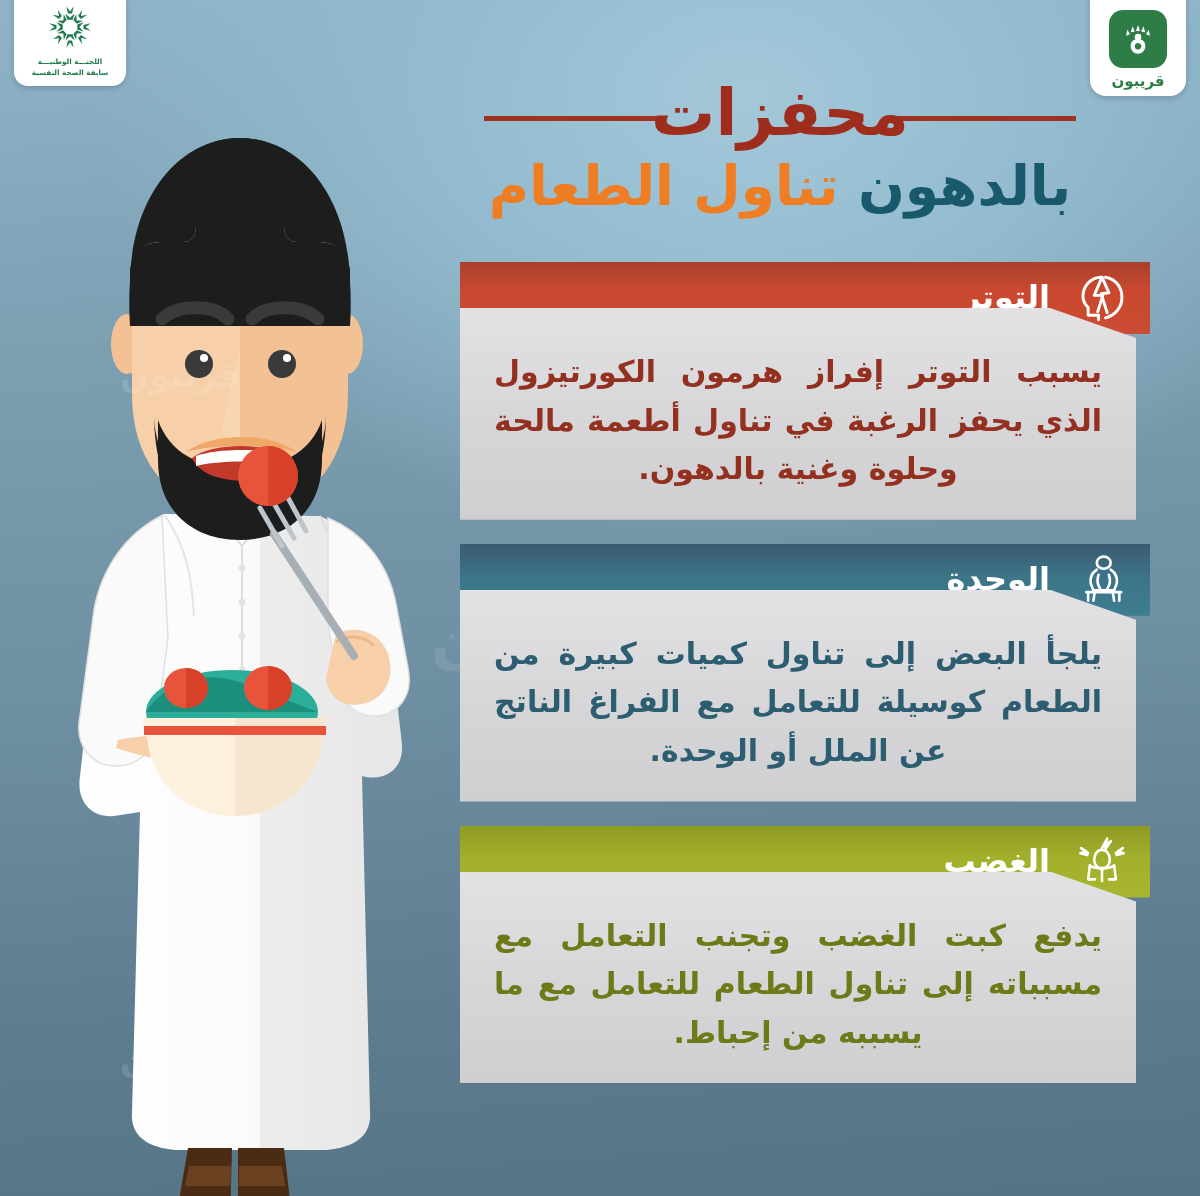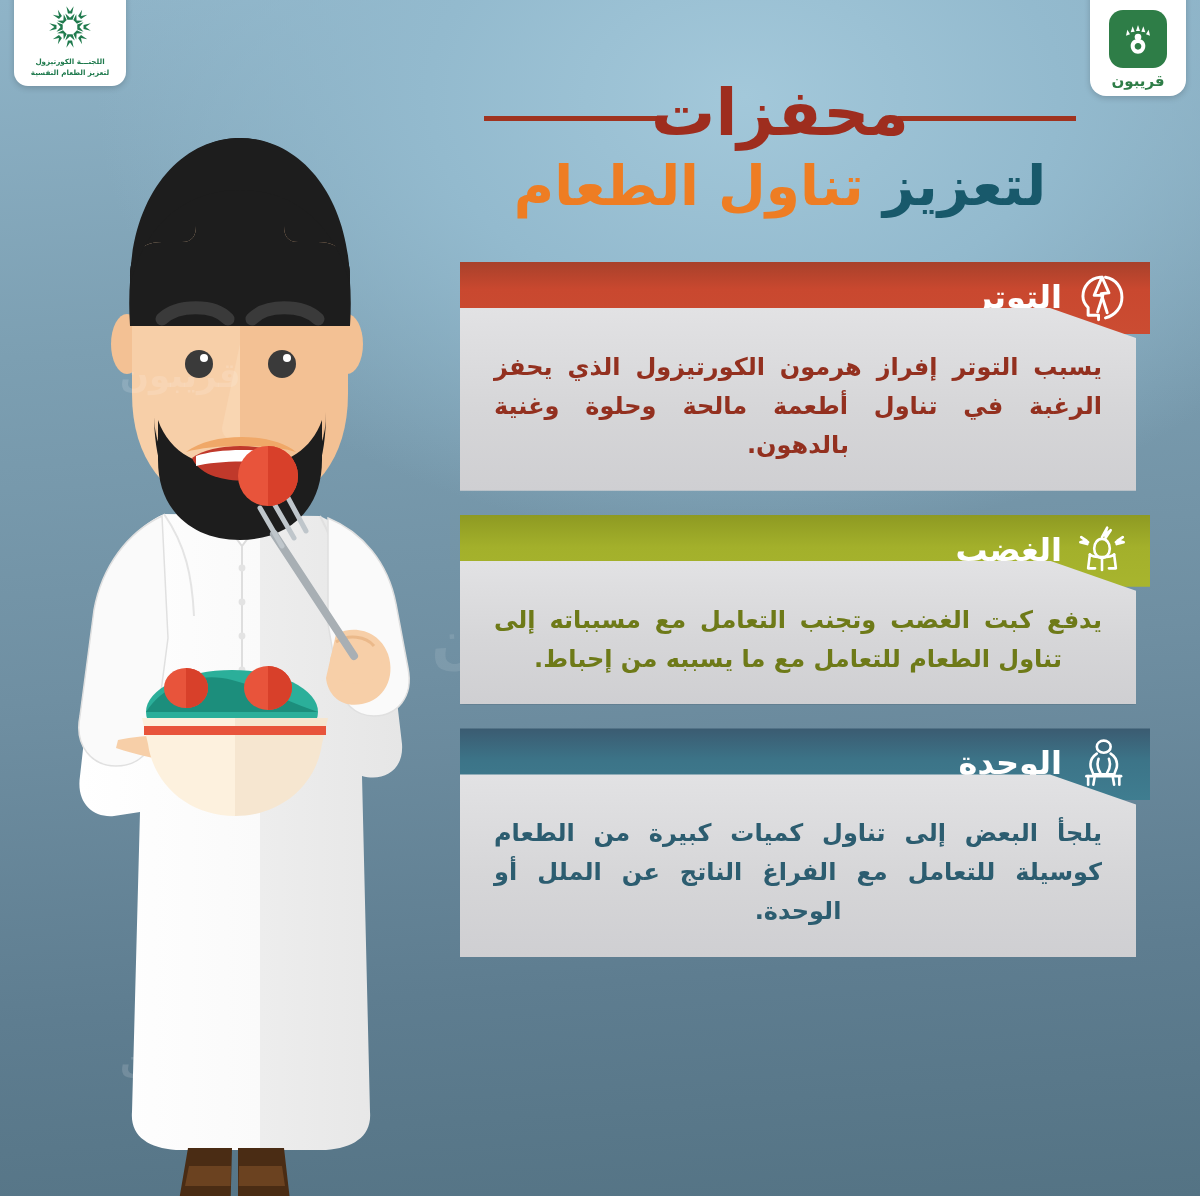--- a/index.html
+++ b/index.html
@@ -69,37 +69,37 @@
   #wm-1{ left:120px; top:355px; font-size:34px; }
   #wm-2{ left:120px; top:1040px; font-size:34px; }
   #wm-3{ left:430px; top:600px; font-size:60px; color:rgba(255,255,255,.10); transform:rotate(-4deg); }
 
   
   #cards{ position:absolute; right:50px; top:262px; width:690px; z-index:25; direction:rtl; }
   .card{ position:relative; margin-bottom:24px; }
   .card-header{
     position:relative; height:72px; width:100%;
     display:flex; align-items:center; justify-content:flex-start;
-    padding-right:22px; gap:14px;
+    padding-right:22px; gap:26px;
     clip-path: polygon(0 0, 100% 0, 100% 100%, 0 100%);
   }
   .card-header .hdr-title{
     color:#fff; font-size:32px; font-weight:bold; line-height:1; margin-bottom:2px;
   }
   .card-header .hdr-icon{ width:52px; height:52px; flex:0 0 52px; display:block; }
   .card-body{
     position:relative; margin-top:-26px; margin-right:14px; width:calc(100% - 14px);
     background:linear-gradient(180deg,#E2E2E4 0%,#D6D6D8 55%,#CFCFD2 100%);
     box-shadow:0 3px 6px rgba(0,0,0,.22);
     padding:40px 34px 26px 34px;
     clip-path: polygon(0 0, calc(100% - 86px) 0, 100% 30px, 100% 100%, 0 100%);
     z-index:2;
   }
   .card-body p{
-    font-size:24px; font-weight:bold; line-height:1.62; text-align:justify;
+    font-size:30px; font-weight:bold; line-height:1.62; text-align:justify;
     text-align-last:center; direction:rtl;
   }
   .card-1 .card-header{ background:linear-gradient(180deg,#A8412B 0%,#C9482F 38%,#CB4C32 100%); }
   .card-1 .card-body p{ color:#93301F; }
   .card-2 .card-header{ background:linear-gradient(180deg,#3B5B71 0%,#3C7488 45%,#3F7D90 100%); }
   .card-2 .card-body p{ color:#2C5D70; }
   .card-3 .card-header{ background:linear-gradient(180deg,#8E9A22 0%,#A3B02B 45%,#A8B52E 100%); }
   .card-3 .card-body p{ color:#6E7A18; }
   .card-4 .card-header{ background:linear-gradient(180deg,#D96614 0%,#EC7B21 45%,#EE8026 100%); }
   .card-4 .card-body p{ color:#C4611A; }
@@ -212,21 +212,21 @@
   <div class="wm" id="wm-2">قريبون</div>
   <div class="wm" id="wm-3">قريبون</div>
 
   <div id="title-block">
     <div class="title-row1">
       <span class="rule r-left"></span>
       <span class="rule r-right"></span>
       <span class="word">محفزات</span>
     </div>
     <div class="title-row2">
-      <span class="t-teal">لتعزيز</span>
+      <span class="t-teal">بالدهون</span>
       <span class="t-orange">تناول الطعام</span>
     </div>
   </div>
 
   <div class="logo-badge" id="logo-left">
     <svg class="rosette" viewBox="0 0 100 100">
       <g fill="#1F7A4D">
         <g transform="translate(50,50)">
           <g>
               <path d="M-7,-40 l7,10 l7,-10 l-3,14 l-8,0 Z"></path>
@@ -256,22 +256,22 @@
               <path d="M-7,-40 l7,10 l7,-10 l-3,14 l-8,0 Z"></path>
               <path d="M-9,-26 l9,8 l9,-8 l-4,12 l-10,0 Z"></path>
             </g>
           <g transform="rotate(315)">
               <path d="M-7,-40 l7,10 l7,-10 l-3,14 l-8,0 Z"></path>
               <path d="M-9,-26 l9,8 l9,-8 l-4,12 l-10,0 Z"></path>
             </g>
         </g>
       </g>
     </svg>
-    <div class="ln">اللجنـــة الكورتيزول</div>
-    <div class="ln">لتعزيز الطعام النفسية</div>
+    <div class="ln">اللجنـــة الوطنيـــة</div>
+    <div class="ln">سابقة الصحة النفسية</div>
   </div>
 
   <div class="logo-badge" id="logo-right">
     <div class="sq">
       <svg width="40" height="40" viewBox="0 0 60 60">
         <g fill="#fff">
           <path d="M30 30 C 24 30, 19 34, 19 40 C 19 47, 24 52, 30 52 C 36 52, 41 47, 41 40 C 41 34, 36 30, 30 30 Z M30 36 C 33 36, 35 38, 35 41 C 35 44, 33 46, 30 46 C 27 46, 25 44, 25 41 C 25 38, 27 36, 30 36 Z"></path>
           <circle cx="30" cy="27" r="5"></circle>
           <path d="M14 16 l4 7 l-6 2 Z"></path>
             <path d="M22 11 l3 8 l-6 1 Z"></path>
@@ -293,41 +293,20 @@
             <path d="M28 6 C 16 7, 8 17, 8 28 C 8 34, 11 38, 14 41 L 14 50 L 26 50 L 26 55"></path>
             <path d="M34 6 C 46 8, 53 18, 53 29 C 53 41, 45 50, 34 53"></path>
             <path d="M30 6 L 21 27 L 31 27 L 25 46"></path>
             <path d="M30 6 L 38 24 L 29 25 L 36 47"></path>
           </g>
         </svg>
         <span class="hdr-title">التوتر</span>
       </div>
       <div class="card-body">
         <p>يسبب التوتر إفراز هرمون الكورتيزول الذي يحفز الرغبة في تناول أطعمة مالحة وحلوة وغنية بالدهون.</p>
-      </div>
-    </div>
-
-    <div class="card card-3">
-      <div class="card-header">
-        <svg class="hdr-icon" viewBox="0 0 60 60">
-          <g fill="none" stroke="#fff" stroke-width="3" stroke-linejoin="round" stroke-linecap="round">
-            <ellipse cx="30" cy="27" rx="9" ry="11"></ellipse>
-            <path d="M30 38 L 30 52"></path>
-            <path d="M16 34 L 14 50 L 22 50"></path>
-            <path d="M44 34 L 46 50 L 38 50"></path>
-            <path d="M16 34 C 20 38, 40 38, 44 34"></path>
-            <path d="M30 14 L 36 3 L 33 12 L 40 6 L 34 15"></path>
-            <path d="M14 20 L 6 14 L 12 18 L 5 20 L 13 22"></path>
-            <path d="M46 20 L 54 14 L 48 18 L 55 20 L 47 22"></path>
-          </g>
-        </svg>
-        <span class="hdr-title">الغضب</span>
-      </div>
-      <div class="card-body">
-        <p>يدفع كبت الغضب وتجنب التعامل مع مسبباته إلى تناول الطعام للتعامل مع ما يسببه من إحباط.</p>
       </div>
     </div>
 
     <div class="card card-2">
       <div class="card-header">
         <svg class="hdr-icon" viewBox="0 0 60 60">
           <g fill="none" stroke="#fff" stroke-width="3" stroke-linejoin="round" stroke-linecap="round">
             <ellipse cx="32" cy="10" rx="8" ry="7"></ellipse>
             <path d="M24 18 C 18 22, 16 28, 17 34 L 20 42"></path>
             <path d="M40 18 C 46 22, 48 28, 47 34 L 44 42"></path>
@@ -341,17 +320,38 @@
             <path d="M38 24 C 40 30, 39 36, 36 40"></path>
           </g>
         </svg>
         <span class="hdr-title">الوحدة</span>
       </div>
       <div class="card-body">
         <p>يلجأ البعض إلى تناول كميات كبيرة من الطعام كوسيلة للتعامل مع الفراغ الناتج عن الملل أو الوحدة.</p>
       </div>
     </div>
 
+    <div class="card card-3">
+      <div class="card-header">
+        <svg class="hdr-icon" viewBox="0 0 60 60">
+          <g fill="none" stroke="#fff" stroke-width="3" stroke-linejoin="round" stroke-linecap="round">
+            <ellipse cx="30" cy="27" rx="9" ry="11"></ellipse>
+            <path d="M30 38 L 30 52"></path>
+            <path d="M16 34 L 14 50 L 22 50"></path>
+            <path d="M44 34 L 46 50 L 38 50"></path>
+            <path d="M16 34 C 20 38, 40 38, 44 34"></path>
+            <path d="M30 14 L 36 3 L 33 12 L 40 6 L 34 15"></path>
+            <path d="M14 20 L 6 14 L 12 18 L 5 20 L 13 22"></path>
+            <path d="M46 20 L 54 14 L 48 18 L 55 20 L 47 22"></path>
+          </g>
+        </svg>
+        <span class="hdr-title">الغضب</span>
+      </div>
+      <div class="card-body">
+        <p>يدفع كبت الغضب وتجنب التعامل مع مسبباته إلى تناول الطعام للتعامل مع ما يسببه من إحباط.</p>
+      </div>
+    </div>
+
     <div class="card card-4">
     </div>
 
   </div>
 </div>
 
 </body></html>

